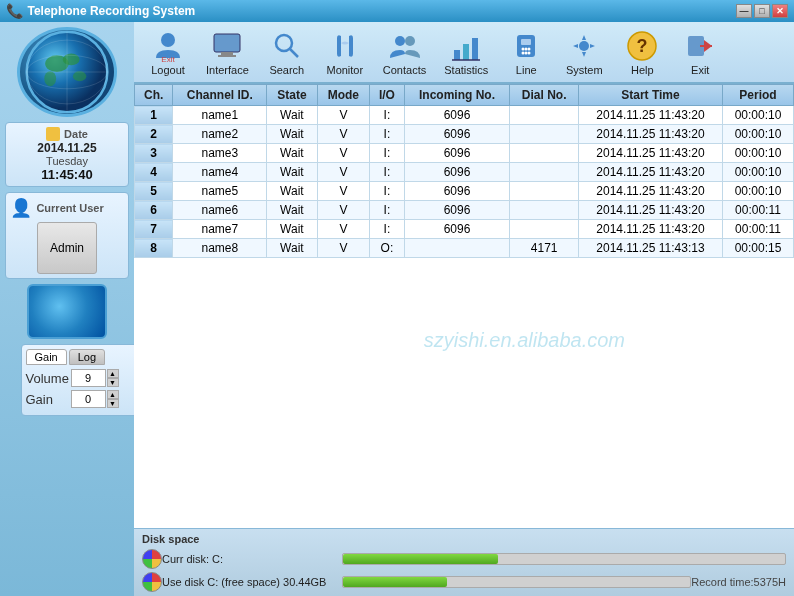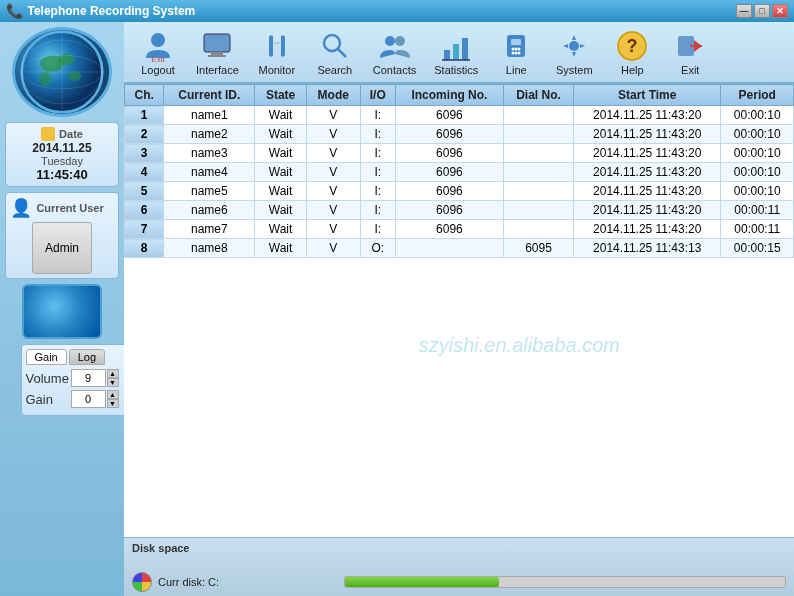--- a/index.html
+++ b/index.html
@@ -27,21 +27,21 @@
 
     
     .main-container {
       display: flex;
       height: calc(596px - 22px);
       background: #c8dff0;
     }
 
     
     .sidebar {
-      width: 124px;
+      width: 134px;
       background: linear-gradient(to bottom, #a8d4ee, #7bb8d8);
       display: flex;
       flex-direction: column;
       align-items: center;
       padding: 5px;
       gap: 5px;
       flex-shrink: 0;
     }
 
     .globe-img {
@@ -212,22 +212,22 @@
 
     
     .status-bar {
       background: linear-gradient(to bottom, #c8dff0, #b0ccdf);
       border-top: 1px solid #88b8d8;
       padding: 4px 8px;
       display: flex;
       flex-direction: column;
       gap: 3px;
     }
-    .disk-label { font-size: 11px; color: #333; font-weight: bold; margin-bottom: 15px; }
-    .disk-row { display: flex; align-items: center; gap: 6px; }
+    .disk-label { font-size: 11px; color: #333; font-weight: bold; margin-bottom: 1px; }
+    .disk-row { display: flex; align-items: center; }
     .disk-icon {
       width: 20px; height: 20px;
       border-radius: 50%;
       background: conic-gradient(#e04040 0% 25%, #f0c040 25% 50%, #40c040 50% 75%, #4040f0 75% 100%);
       border: 1px solid #888;
       flex-shrink: 0;
     }
     .disk-text { font-size: 11px; color: #222; min-width: 180px; }
     .progress-bar-outer {
       flex: 1;
@@ -349,35 +349,35 @@
               <rect x="5" y="6" width="26" height="18" rx="2" fill="#6699cc" stroke="#336"></rect>
               <rect x="12" y="24" width="12" height="3" fill="#888"></rect>
               <rect x="9" y="27" width="18" height="2" fill="#888"></rect>
             </svg>
           </div>
           <span class="tool-label">Interface</span>
         </div>
         <div class="tool-item">
           <div class="tool-icon">
             <svg width="36" height="36" viewBox="0 0 36 36">
+              <circle cx="15" cy="15" r="8" fill="none" stroke="#4488cc" stroke-width="2.5"></circle>
+              <line x1="21" y1="21" x2="29" y2="29" stroke="#4488cc" stroke-width="2.5"></line>
+            </svg>
+          </div>
+          <span class="tool-label">Search</span>
+        </div>
+        <div class="tool-item">
+          <div class="tool-icon">
+            <svg width="36" height="36" viewBox="0 0 36 36">
               <path d="M10 10 Q10 6 14 8 L14 28 Q10 30 10 26 Z" fill="#4488cc"></path>
               <path d="M26 10 Q26 6 22 8 L22 28 Q26 30 26 26 Z" fill="#4488cc"></path>
               <path d="M14 15 Q18 12 22 15 Q18 18 14 15Z" fill="#aaccee"></path>
             </svg>
           </div>
           <span class="tool-label">Monitor</span>
-        </div>
-        <div class="tool-item">
-          <div class="tool-icon">
-            <svg width="36" height="36" viewBox="0 0 36 36">
-              <circle cx="15" cy="15" r="8" fill="none" stroke="#4488cc" stroke-width="2.5"></circle>
-              <line x1="21" y1="21" x2="29" y2="29" stroke="#4488cc" stroke-width="2.5"></line>
-            </svg>
-          </div>
-          <span class="tool-label">Search</span>
         </div>
         <div class="tool-item">
           <div class="tool-icon">
             <svg width="36" height="36" viewBox="0 0 36 36">
               <circle cx="13" cy="13" r="5" fill="#4488cc"></circle>
               <circle cx="23" cy="13" r="5" fill="#6699bb"></circle>
               <path d="M3 30 Q3 22 13 22 Q18 22 18 26" fill="#4488cc"></path>
               <path d="M33 30 Q33 22 23 22 Q18 22 18 26" fill="#6699bb"></path>
             </svg>
           </div>
@@ -442,21 +442,21 @@
         </div>
       </div>
 
     <div class="table-wrapper">
       <div class="watermark">szyishi.en.alibaba.com</div>
       <table>
         <thead>
           <tr>
 
           <th>Ch.</th>
-              <th>Current ID.</th>
+              <th>Channel ID.</th>
               <th>State</th>
               <th>Mode</th>
               <th>I/O</th>
               <th>Incoming No.</th>
               <th>Dial No.</th>
               <th>Start Time</th>
               <th>Period</th>
             </tr>
         </thead>
         <tbody id="table-body">
@@ -538,33 +538,41 @@
               <td>2014.11.25 11:43:20</td>
               <td>00:00:11</td>
             </tr>
             <tr>
               <td class="ch">8</td>
               <td>name8</td>
               <td>Wait</td>
               <td>V</td>
               <td>O:</td>
               <td></td>
-              <td>6095</td>
+              <td>4171</td>
               <td>2014.11.25 11:43:13</td>
               <td>00:00:15</td>
             </tr>
           </tbody>
       </table>
     </div>
 
     <div class="status-bar">
       <span class="disk-label">Disk space</span>
       <div class="disk-row">
         <div class="disk-icon"></div>
         <span class="disk-text">Curr disk:   C:</span>
         <div class="progress-bar-outer">
           <div class="progress-bar-inner" style="width:35%"></div>
         </div>
       </div>
+      <div class="disk-row">
+        <div class="disk-icon"></div>
+        <span class="disk-text">Use disk   C: (free space) 30.44GB</span>
+        <div class="progress-bar-outer">
+          <div class="progress-bar-inner" style="width:30%"></div>
+        </div>
+        <span class="record-time">Record time:5375H</span>
+      </div>
     </div>
 
   </div>
 </div>
 
 </body></html>

